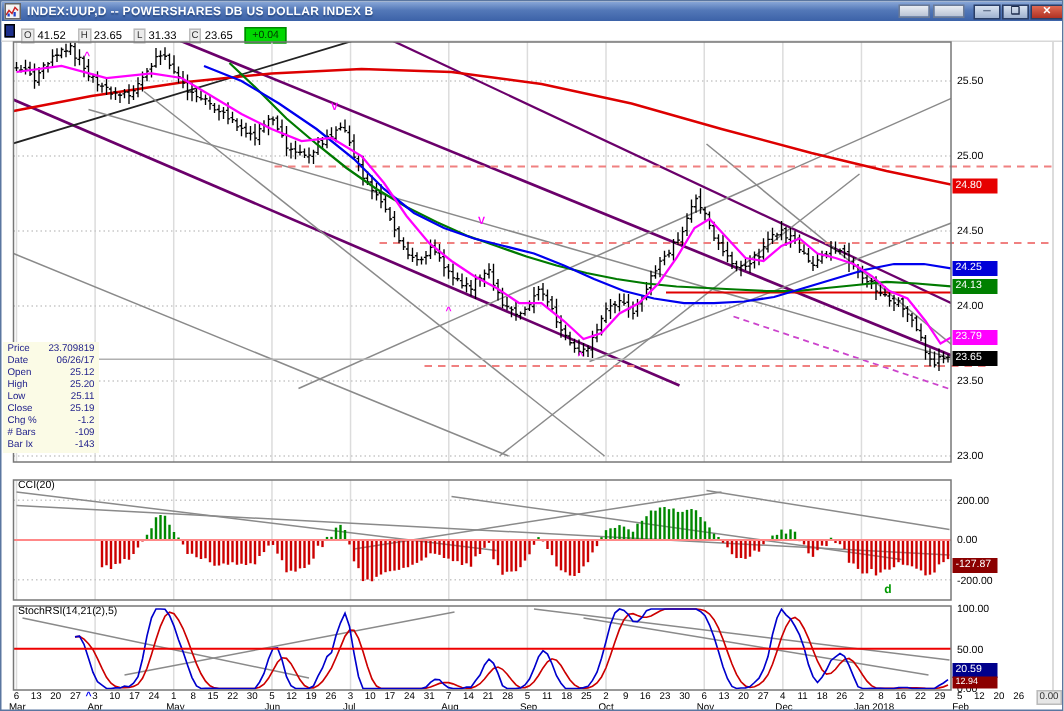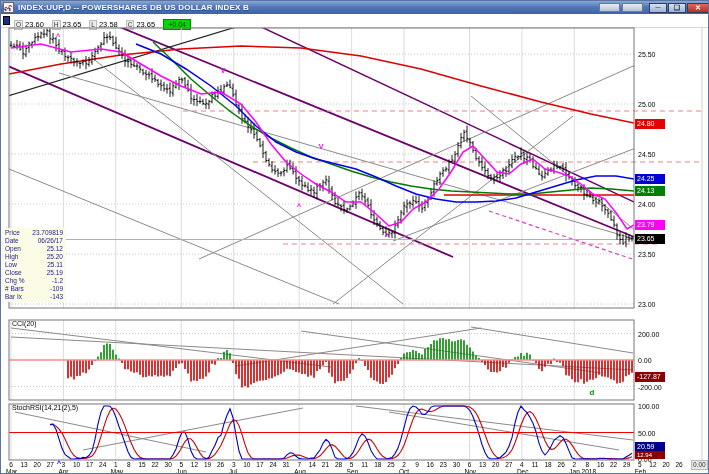--- a/index.html
+++ b/index.html
@@ -50,21 +50,21 @@
     <span class="title-text">INDEX:UUP,D -- POWERSHARES DB US DOLLAR INDEX B</span>
     <div class="toolbtn" style="left:598px"></div>
     <div class="toolbtn" style="left:621px"></div>
     <div class="winbtn" style="left:648px">─</div>
     <div class="winbtn" style="left:667px">❏</div>
     <div class="winbtn close" style="left:686px">✕</div>
   </div>
 
   <div class="quotebar">
     <div class="q-square"></div>
-    <span id="quote-fields"><span class="q-label">O</span><span class="q-value">23.60</span><span class="q-label">H</span><span class="q-value">23.65</span><span class="q-label">L</span><span class="q-value">23.58</span><span class="q-label">C</span><span class="q-value">23.65</span><span class="q-chip">+0.04</span></span>
+    <span id="quote-fields"><span class="q-label">O</span><span class="q-value">41.52</span><span class="q-label">H</span><span class="q-value">23.65</span><span class="q-label">L</span><span class="q-value">31.33</span><span class="q-label">C</span><span class="q-value">23.65</span><span class="q-chip">+0.04</span></span>
   </div>
 
   <svg id="chart" width="709" height="474">
       <defs>
         <clipPath id="cm">
           <rect x="8" y="27" width="625" height="280"></rect>
         </clipPath>
         <clipPath id="cw">
           <rect x="8" y="27" width="694" height="280"></rect>
         </clipPath>

